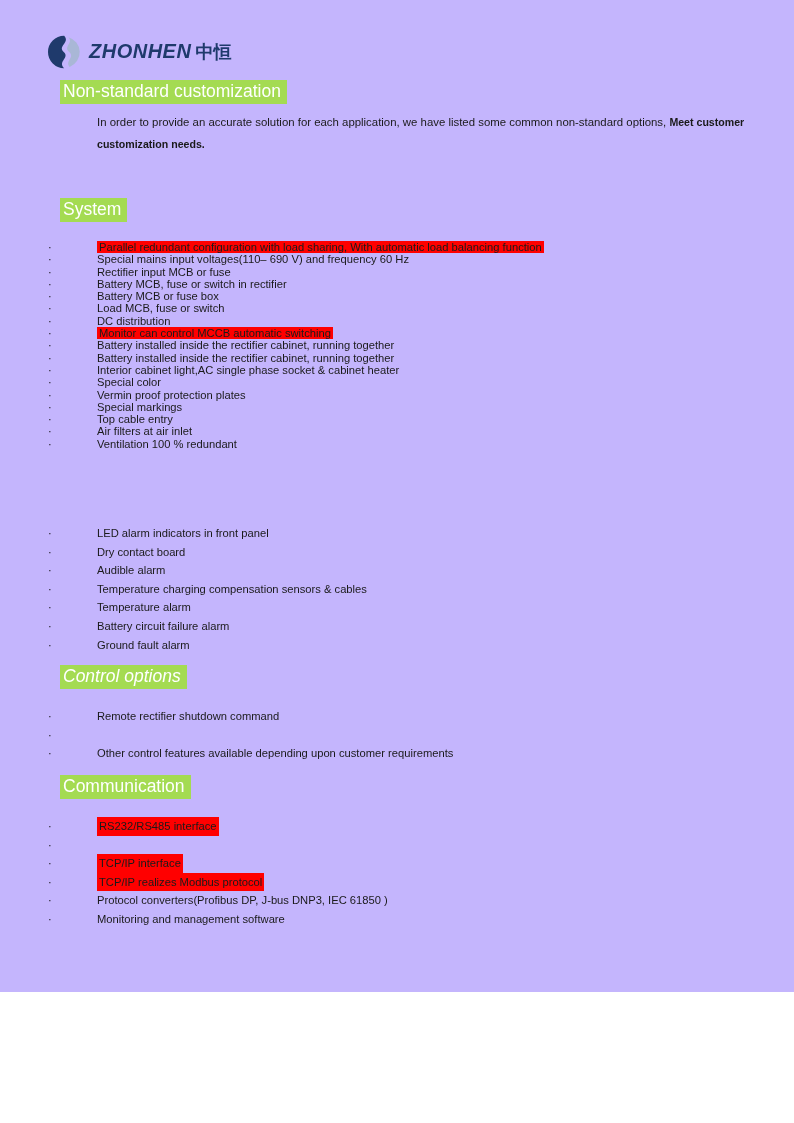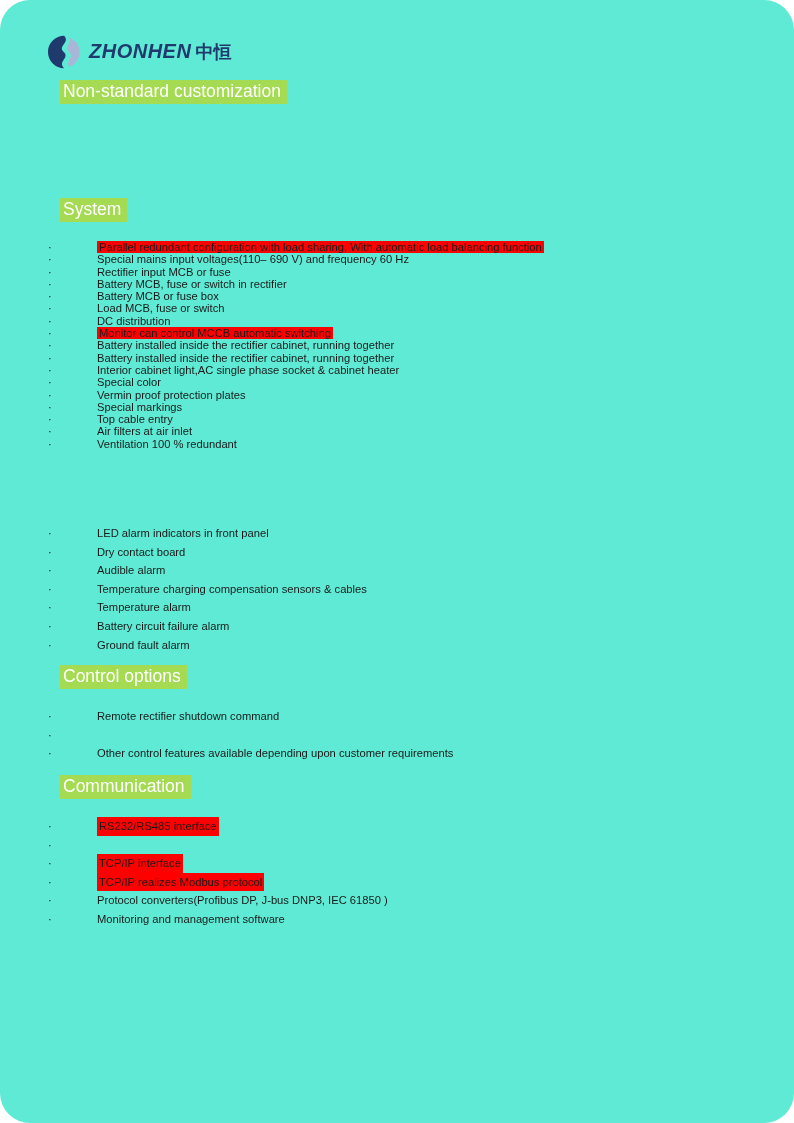--- a/index.html
+++ b/index.html
@@ -1,43 +1,42 @@
 <!DOCTYPE html>
 <html><head>
 <meta charset="utf-8">
 <style>
   html,body{margin:0;padding:0;background:#ffffff;}
   .page{
     position:relative;
-    width:794px;height:1123px;
-    background:#5eead4;
+    width:794px;height:992px;
+    background:#c4b5fd;
     font-family:"Liberation Sans", sans-serif;
     color:#111;
     overflow:hidden;
-    border-radius:30px;
   }
   
   .logo{position:absolute;top:33px;left:48px;display:flex;align-items:center;gap:7px;}
   .logo-icon{width:34px;height:38px;flex:0 0 auto;}
   .logo-text{display:flex;align-items:baseline;gap:4px;}
   .brand-en{font-size:20px;font-weight:bold;font-style:italic;color:#1f3a6c;letter-spacing:.5px;}
   .brand-cn{font-size:18px;font-weight:bold;color:#1f3a6c;font-family:"DejaVu Sans", sans-serif;}
   
   .sec-heading{
     position:absolute;left:60px;
     display:inline-block;
     background:#a4db52;color:#ffffff;
     font-size:17.5px;line-height:21px;
     padding:1px 6px 2px 3px;
     white-space:nowrap;
   }
   .h-intro{top:80px;}
   .h-system{top:198px;}
   .h-alarms{top:479px;}
-  .h-control{top:665px;}
+  .h-control{top:665px;font-style:italic;}
   .h-comm{top:775px;}
   
   .intro{
     position:absolute;top:112px;left:97px;width:651px;
     font-size:11.4px;line-height:21.5px;color:#1a1a1a;
   }
   .intro p{margin:0;}
   .em-note{font-weight:bold;font-size:10.6px;}
   
   .blist{position:absolute;left:0;width:794px;}
@@ -67,20 +66,21 @@
     </svg>
     <span class="logo-text">
       <span class="brand-en">ZHONHEN</span>
       <span class="brand-cn">中恒</span>
     </span>
   </div>
 
   <div class="sec-heading h-intro">Non-standard customization</div>
 
   <div class="intro">
+    <p><span>In order to provide an accurate solution for each application, we have listed some common non-standard options, </span><span class="em-note">Meet customer customization needs.</span></p>
   </div>
 
   <div class="sec-heading h-system">System</div>
   <div class="blist l-system">
 
       <div class="brow">
         <span class="bullet">·</span>
         <span class="btext hl-red">Parallel redundant configuration with load sharing, With automatic load balancing function</span>
       </div>
 

